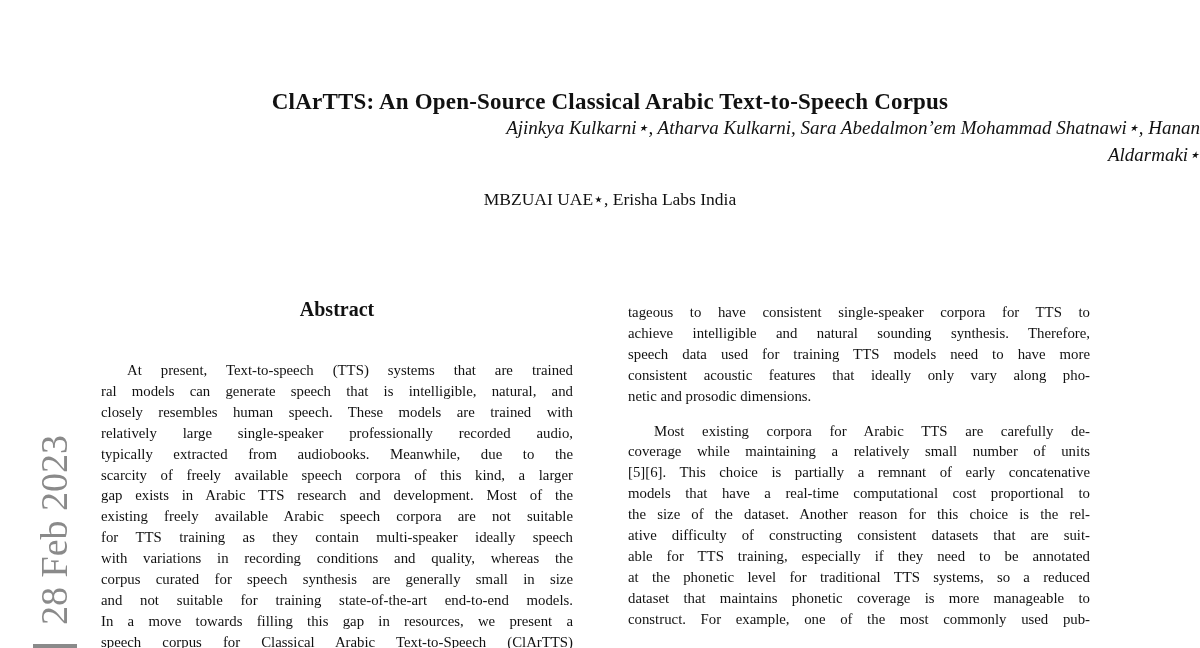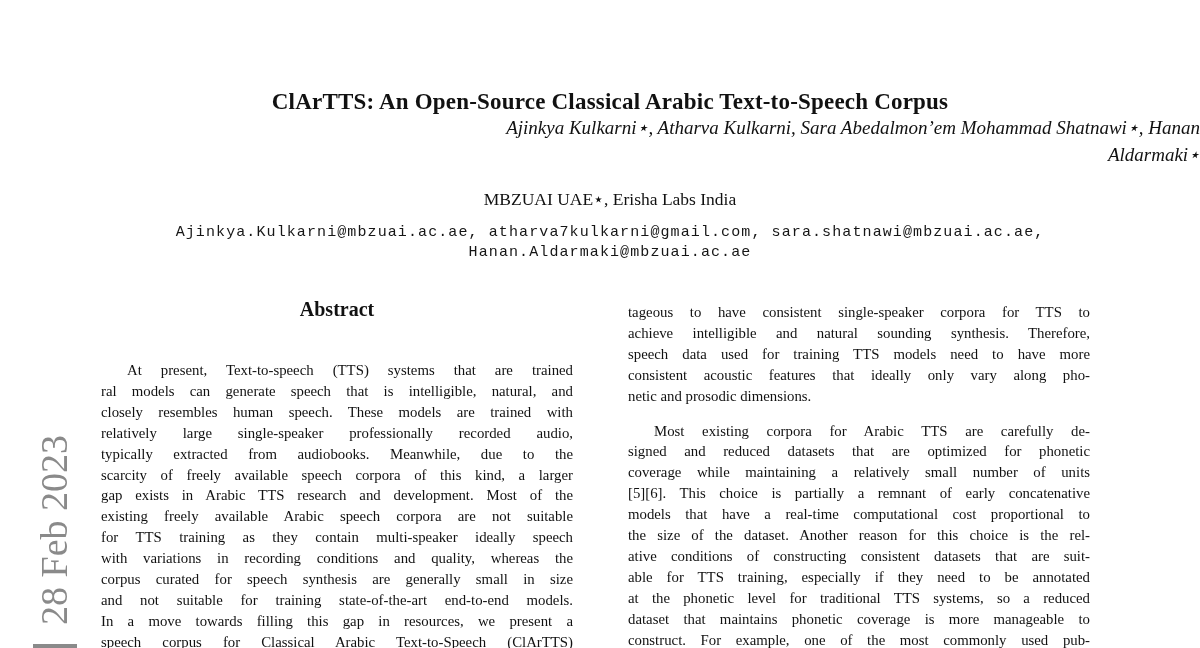--- a/index.html
+++ b/index.html
@@ -122,24 +122,20 @@
 
   <div class="title">ClArTTS: An Open-Source Classical Arabic Text-to-Speech Corpus</div>
 
   <div class="authors">
       <div>Ajinkya Kulkarni⋆, Atharva Kulkarni, Sara Abedalmon’em Mohammad Shatnawi⋆, Hanan</div>
       <div>Aldarmaki⋆</div>
     </div>
 
   <div class="affiliation">MBZUAI UAE⋆, Erisha Labs India</div>
 
-  <div class="emails">
-      <div>Ajinkya.Kulkarni@mbzuai.ac.ae, atharva7kulkarni@gmail.com, sara.shatnawi@mbzuai.ac.ae,</div>
-      <div>Hanan.Aldarmaki@mbzuai.ac.ae</div>
-    </div>
 
   <div class="col col-left">
     <div class="abstract-heading">Abstract</div>
     <div>
         <div class="para">
           <div class="pline indent">At present, Text-to-speech (TTS) systems that are trained</div>
           <div class="pline">ral models can generate speech that is intelligible, natural, and</div>
           <div class="pline">closely resembles human speech. These models are trained with</div>
           <div class="pline">relatively large single-speaker professionally recorded audio,</div>
           <div class="pline">typically extracted from audiobooks.  Meanwhile, due to the</div>
@@ -160,26 +156,25 @@
     <div>
         <div class="para">
           <div class="pline">tageous to have consistent single-speaker corpora for TTS to</div>
           <div class="pline">achieve intelligible and natural sounding synthesis.  Therefore,</div>
           <div class="pline">speech data used for training TTS models need to have more</div>
           <div class="pline">consistent acoustic features that ideally only vary along pho-</div>
           <div class="pline free">netic and prosodic dimensions.</div>
         </div>
         <div class="para">
           <div class="pline indent">Most existing corpora for Arabic TTS are carefully de-</div>
-          <div class="pline">signed and reduced datasets that are optimized for phonetic</div>
           <div class="pline">coverage while maintaining a relatively small number of units</div>
           <div class="pline">[5][6]. This choice is partially a remnant of early concatenative</div>
           <div class="pline">models that have a real-time computational cost proportional to</div>
           <div class="pline">the size of the dataset.  Another reason for this choice is the rel-</div>
-          <div class="pline">ative conditions of constructing consistent datasets that are suit-</div>
+          <div class="pline">ative difficulty of constructing consistent datasets that are suit-</div>
           <div class="pline">able for TTS training, especially if they need to be annotated</div>
           <div class="pline">at the phonetic level for traditional TTS systems, so a reduced</div>
           <div class="pline">dataset that maintains phonetic coverage is more manageable to</div>
           <div class="pline">construct.  For example, one of the most commonly used pub-</div>
         </div>
       </div>
   </div>
 
 </div>
 

